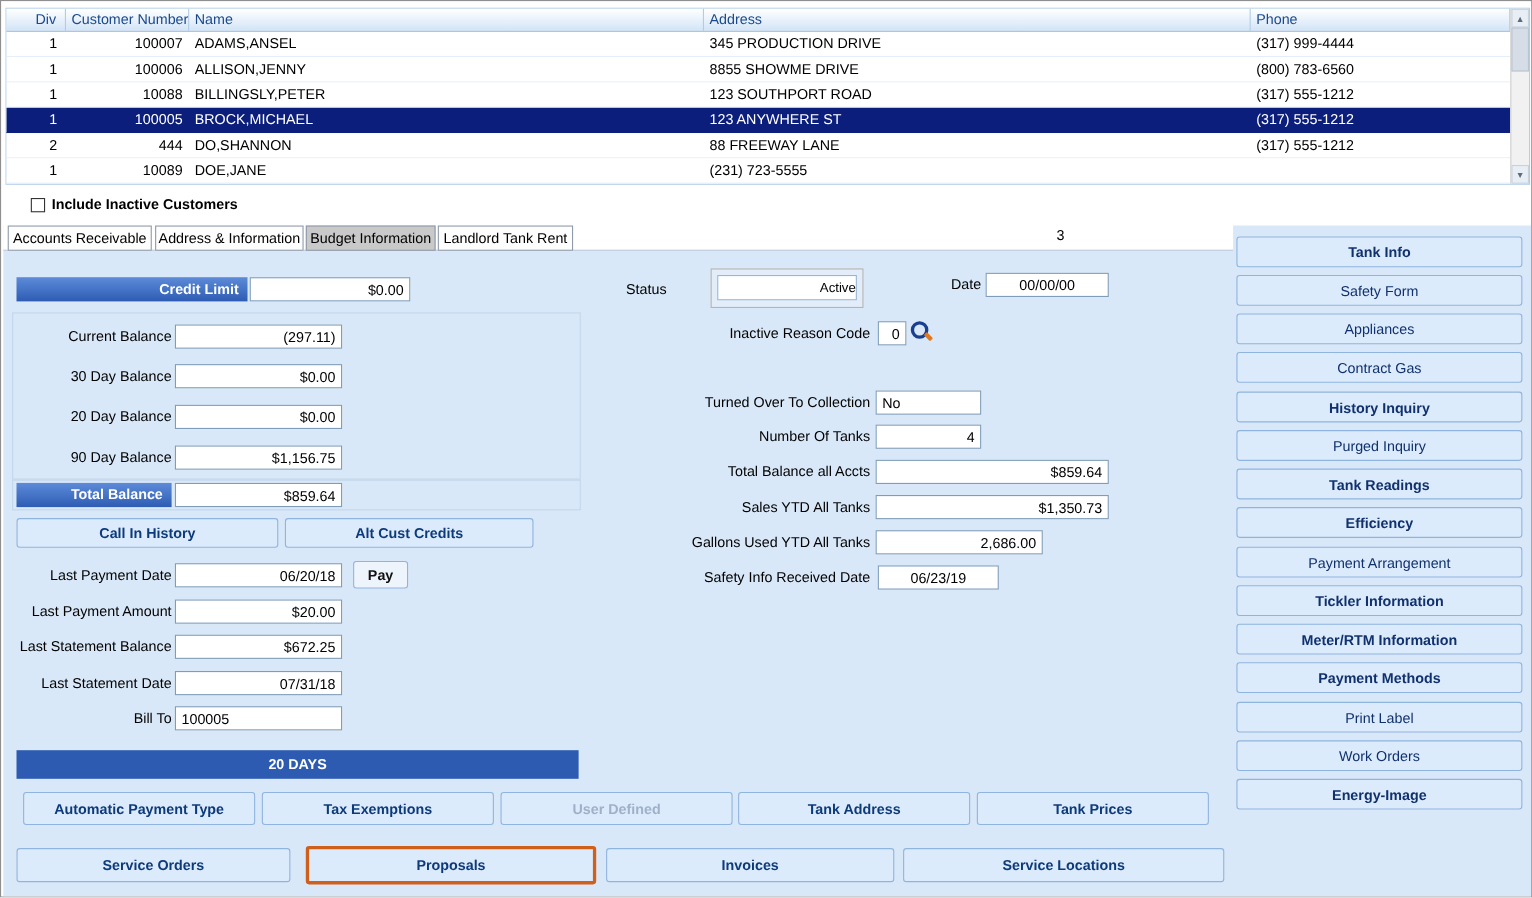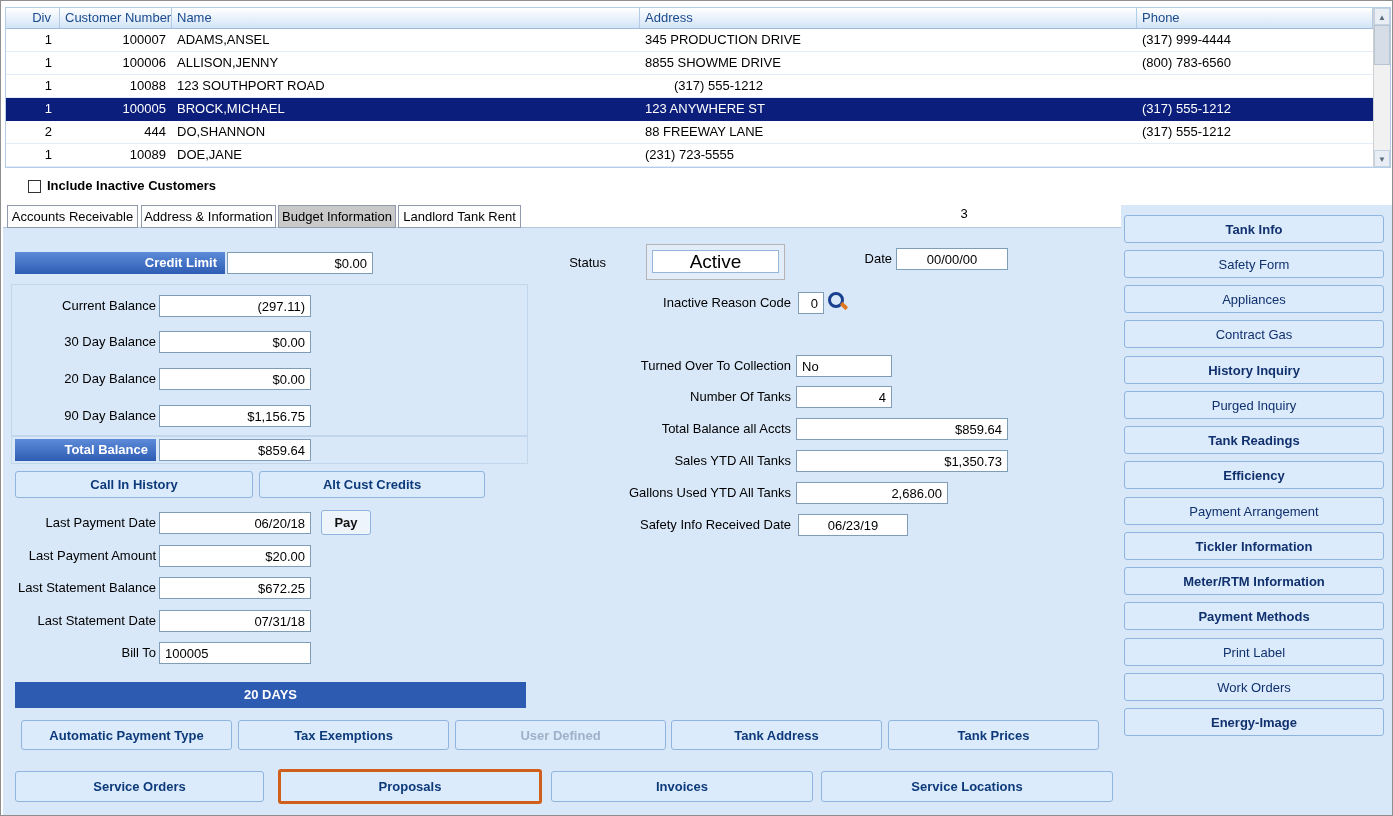--- a/index.html
+++ b/index.html
@@ -63,21 +63,21 @@
        border-radius:3px;font:bold 13px "Liberation Sans",sans-serif;color:#0d3a7a;
        text-align:center;cursor:pointer;padding:0;}
   .paybtn{background:#eef4fc;color:#111;}
   .daysbar{position:absolute;left:14px;top:681px;width:511px;height:26px;background:#2d5bb2;
            color:#fff;font-weight:bold;font-size:13px;text-align:center;line-height:26px;}
 
   
   .statusouter{position:absolute;left:645px;top:243px;width:139px;height:36px;box-sizing:border-box;
                border:1px solid #b4b4b4;background:#e3edf9;}
   .statusinner{position:absolute;left:651px;top:249px;width:127px;height:23px;box-sizing:border-box;
-               border:1px solid #94b6da;background:#fff;font-size:19px;text-align:center;
+               border:1px solid #94b6da;background:#fff;font-size:12px;text-align:right;
                line-height:21px;color:#000;}
 
   
   .mag{position:absolute;left:826px;top:290px;width:20px;height:20px;cursor:pointer;}
   .mag .lens{position:absolute;left:1px;top:1px;width:10px;height:10px;border:3px solid #1a3f8f;
              border-radius:50%;box-sizing:content-box;}
   .mag .handle{position:absolute;left:13px;top:13px;width:8px;height:4px;background:#e07820;
                transform:rotate(45deg);border-radius:1px;}
 
   
@@ -114,20 +114,21 @@
     <div class="grow">
       <div class="gc c0">1</div>
       <div class="gc c1">100006</div>
       <div class="gc c2">ALLISON,JENNY</div>
       <div class="gc c3">8855 SHOWME DRIVE</div>
       <div class="gc c4">(800) 783-6560</div>
     </div>
     <div class="grow">
       <div class="gc c0">1</div>
       <div class="gc c1">10088</div>
+      <div class="gc c2">BILLINGSLY,PETER</div>
       <div class="gc c3">123 SOUTHPORT ROAD</div>
       <div class="gc c4">(317) 555-1212</div>
     </div>
     <div class="grow sel">
       <div class="gc c0">1</div>
       <div class="gc c1">100005</div>
       <div class="gc c2">BROCK,MICHAEL</div>
       <div class="gc c3">123 ANYWHERE ST</div>
       <div class="gc c4">(317) 555-1212</div>
     </div>

